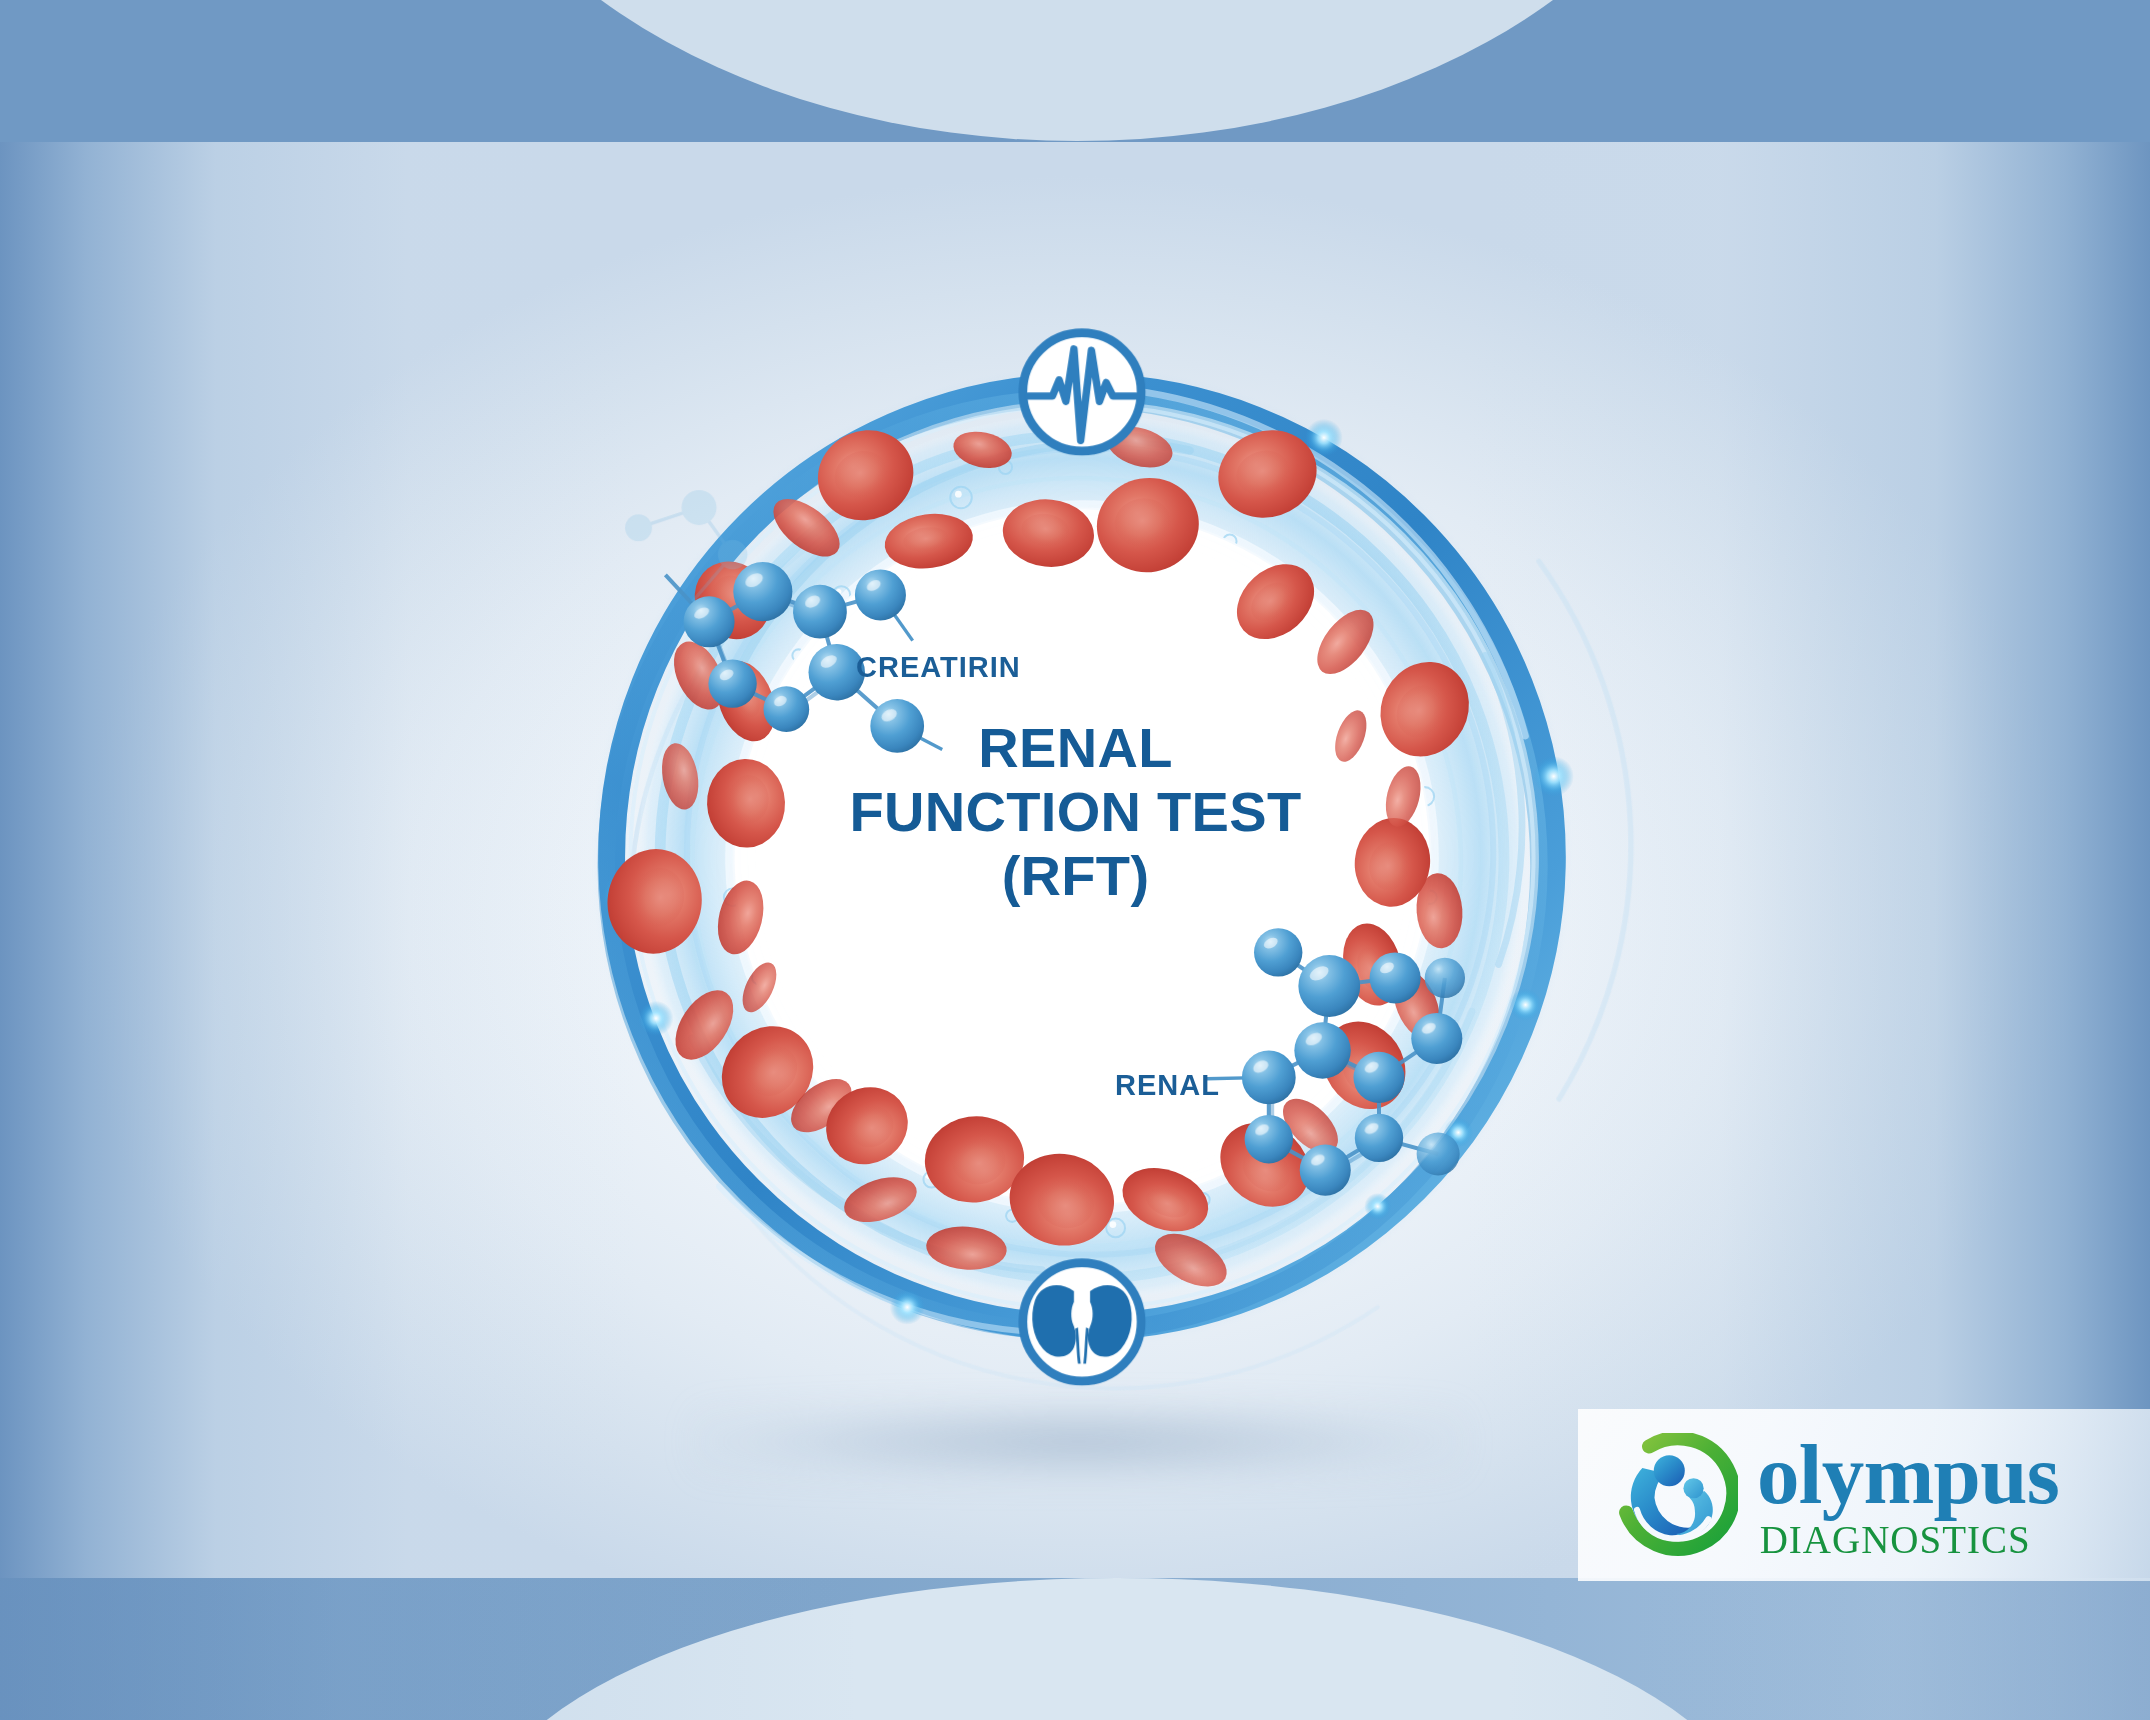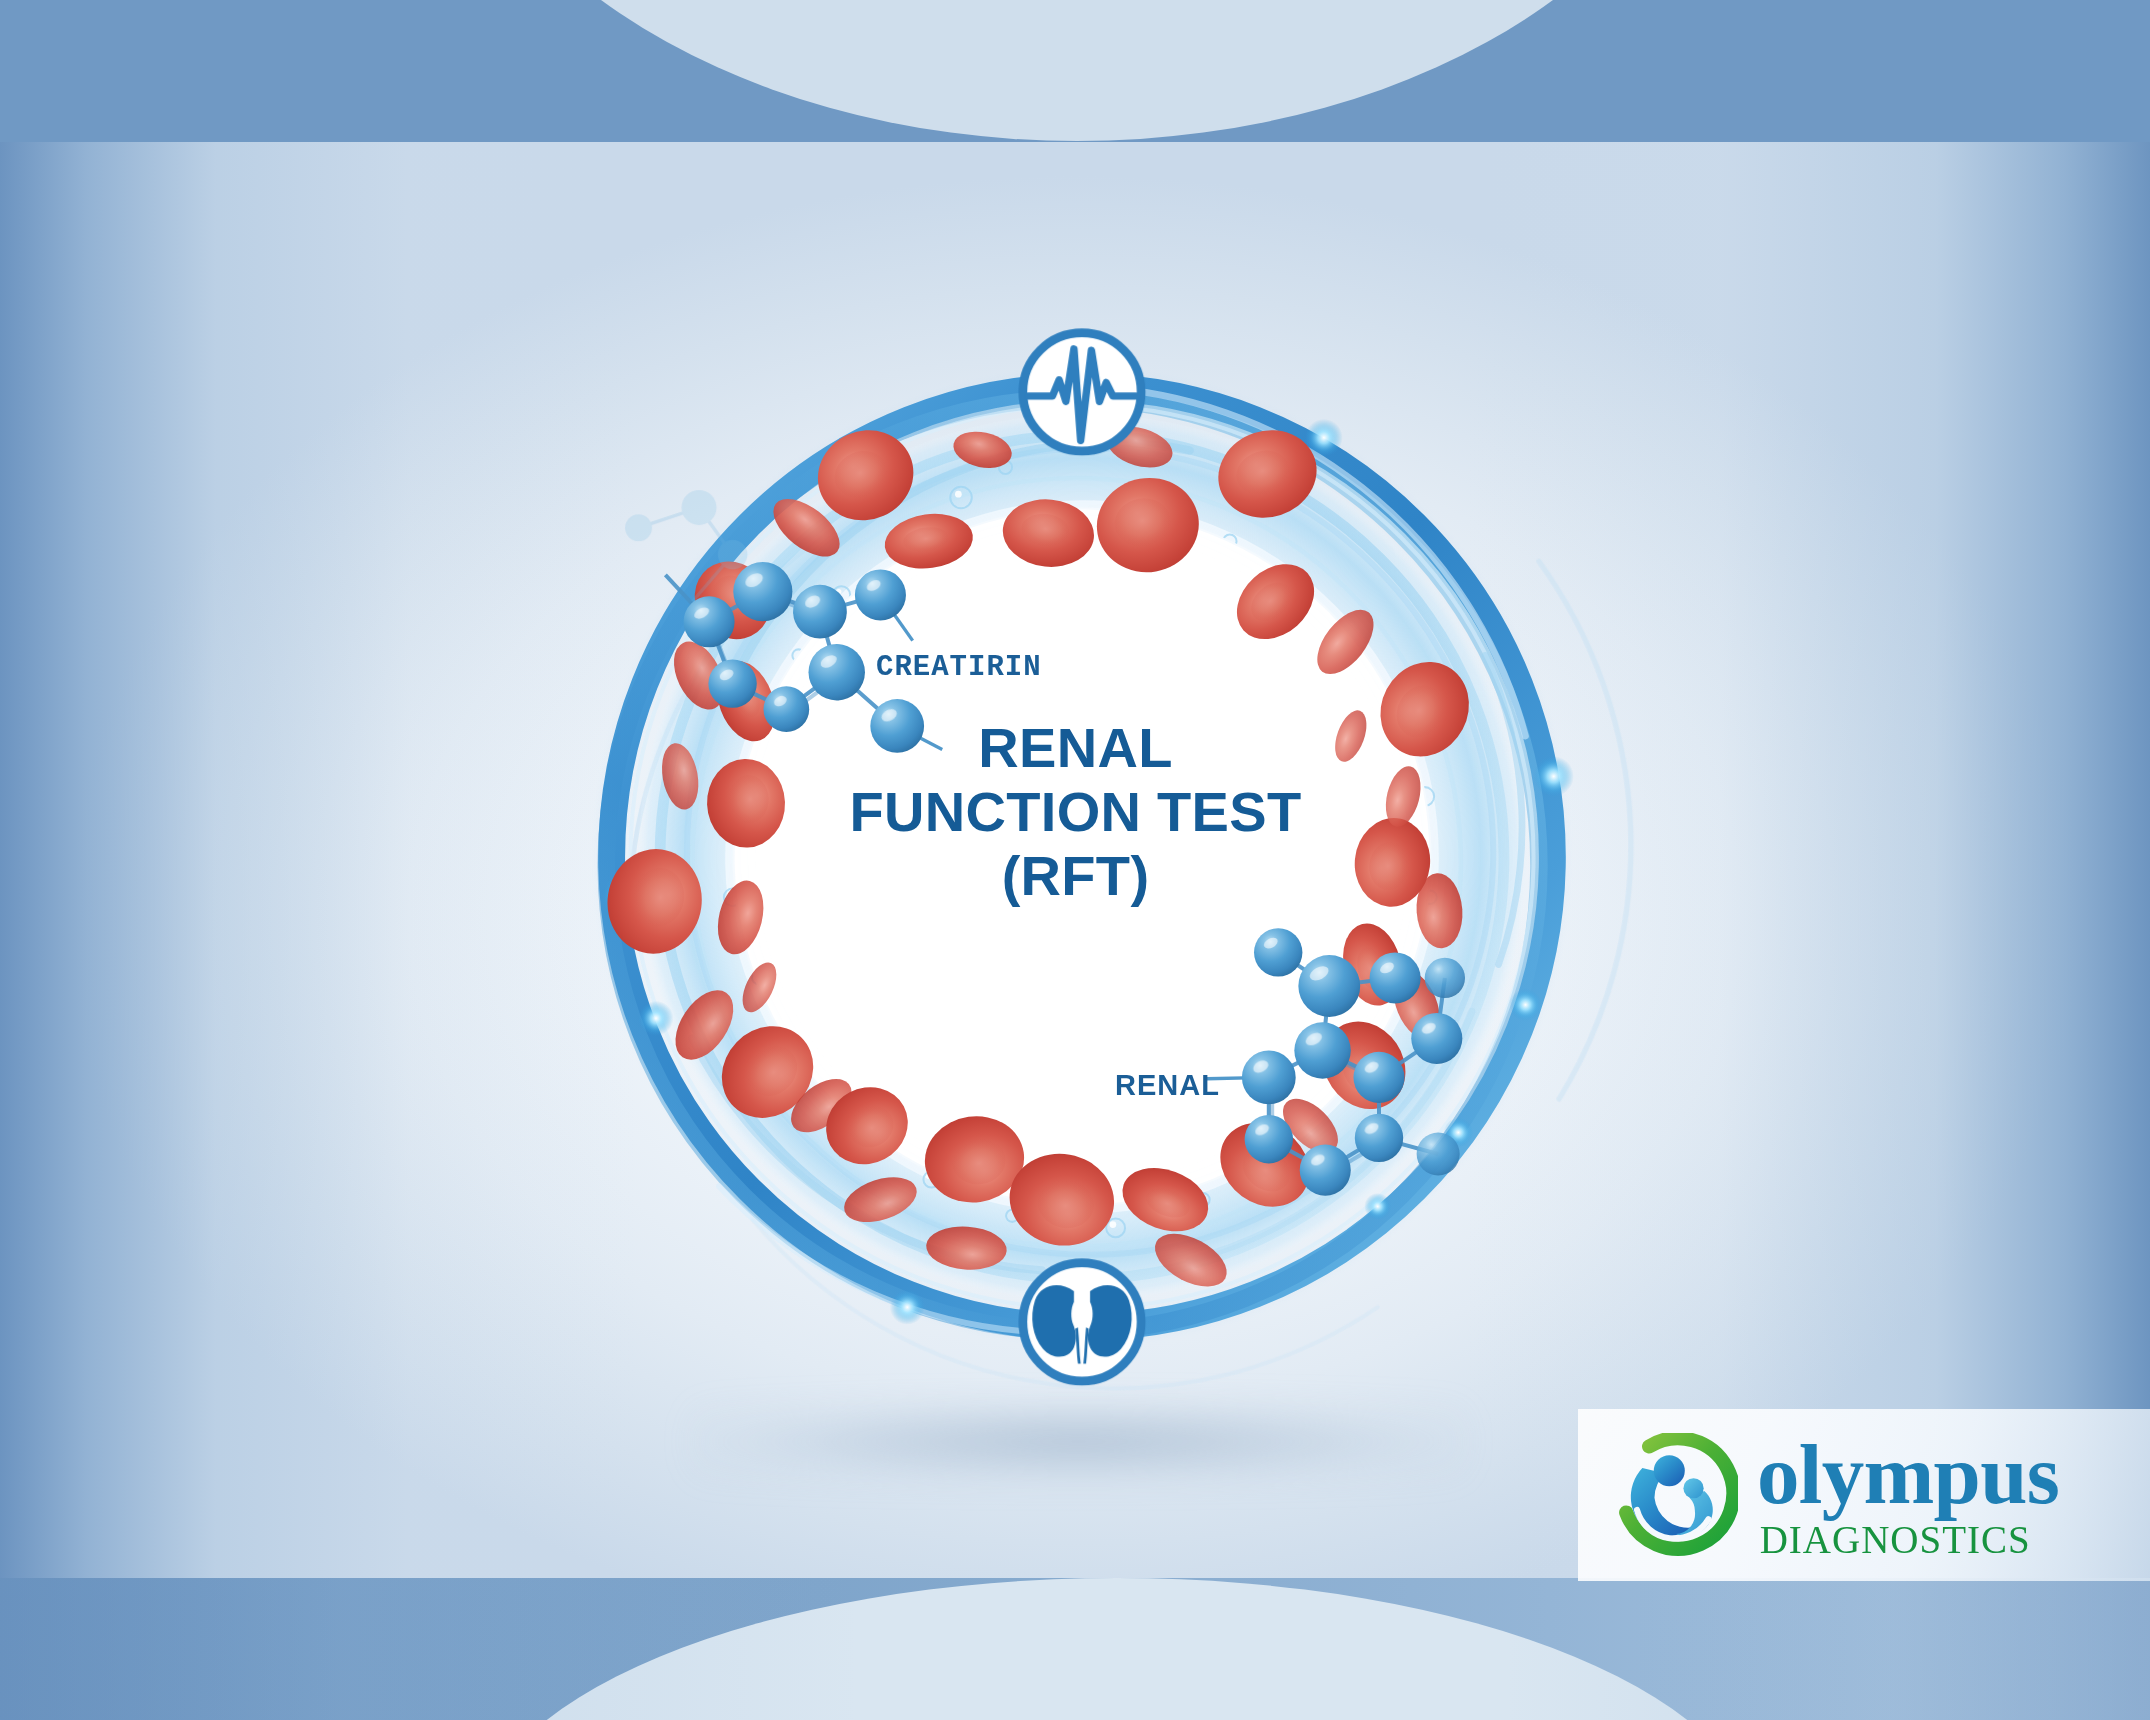--- a/index.html
+++ b/index.html
@@ -119,21 +119,21 @@
   
   .mol-label {
     position: absolute;
     color: #1b5e97;
     font-family: "Liberation Sans", sans-serif;
     font-size: 29px;
     font-weight: 600;
     letter-spacing: 1px;
     white-space: nowrap;
   }
-  .label-creatirin { left: 876px; top: 651px; font-family: Liberation Mono, monospace; }
+  .label-creatirin { left: 856px; top: 651px; }
   .label-urea      { left: 1115px; top: 1069px; }
 
   
   .logo-panel {
     position: absolute;
     left: 1578px; top: 1409px;
     width: 573px; height: 172px;
     background: linear-gradient(115deg,
       rgba(255,255,255,0.88) 0%,
       rgba(250,252,255,0.92) 30%,

